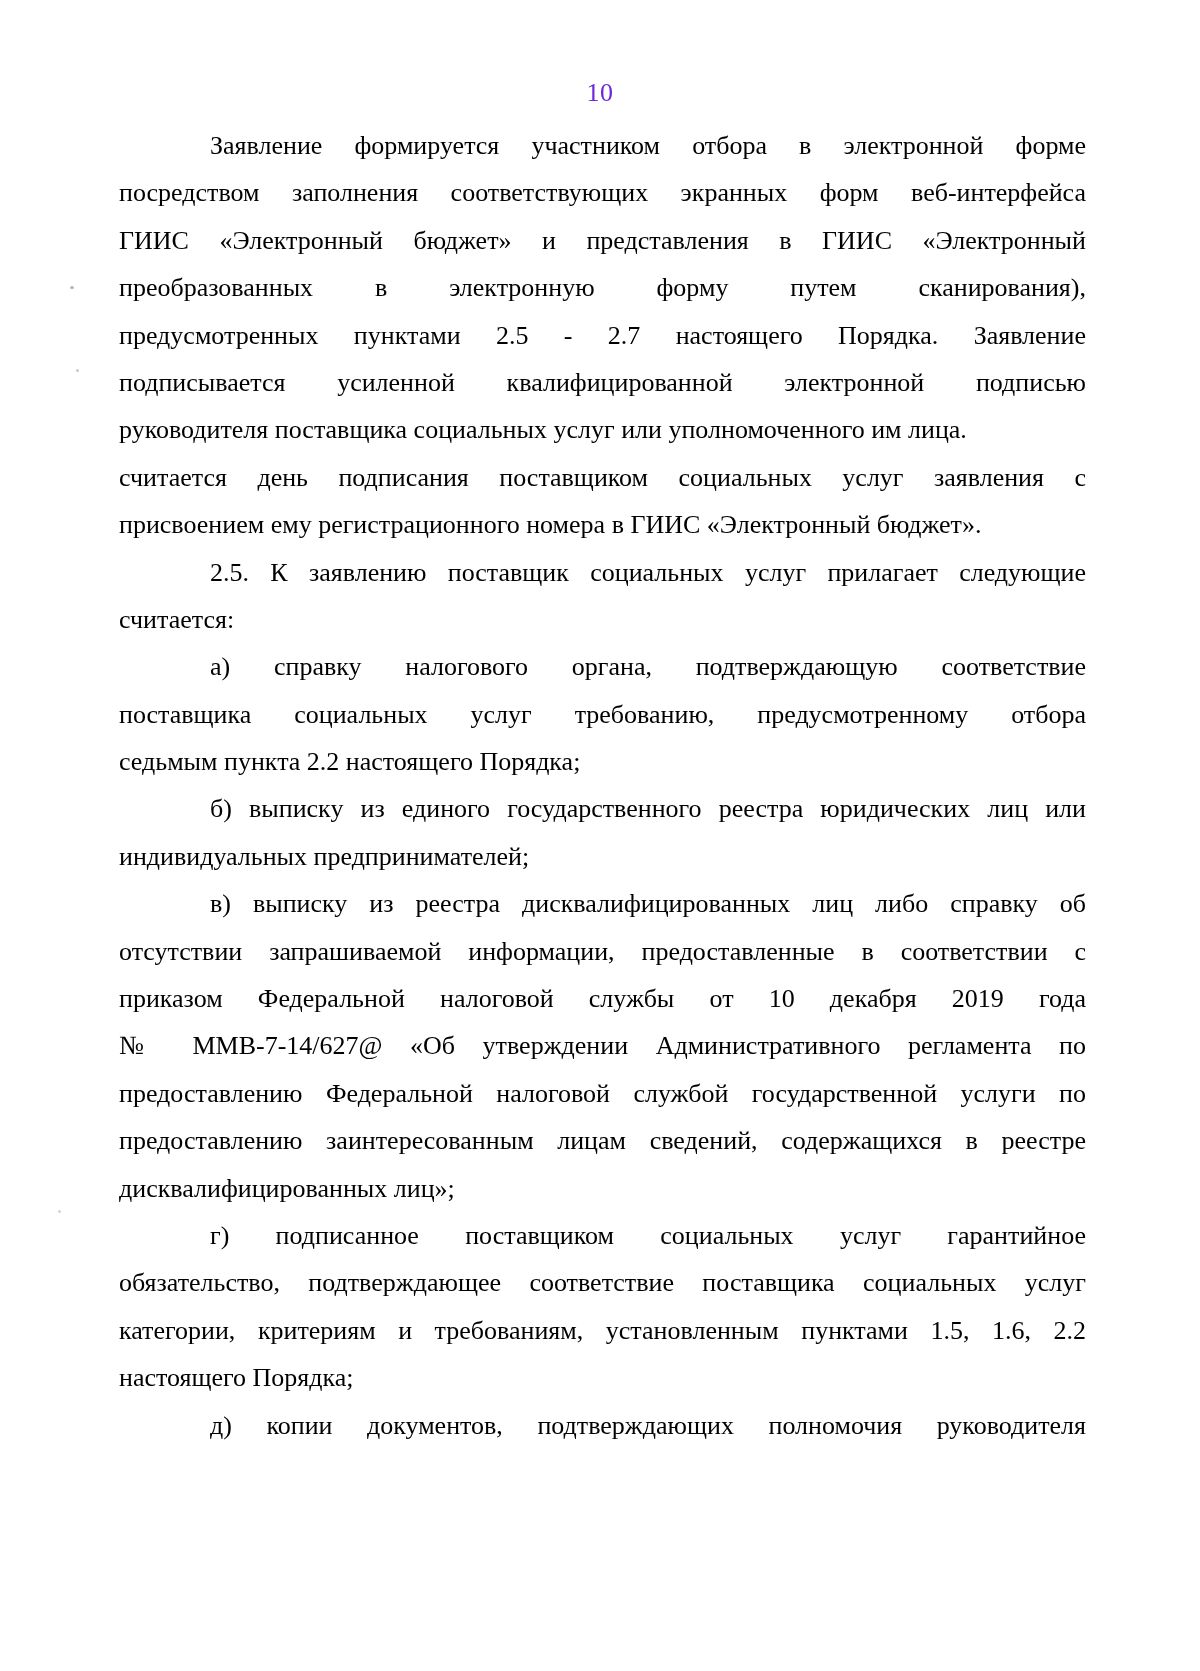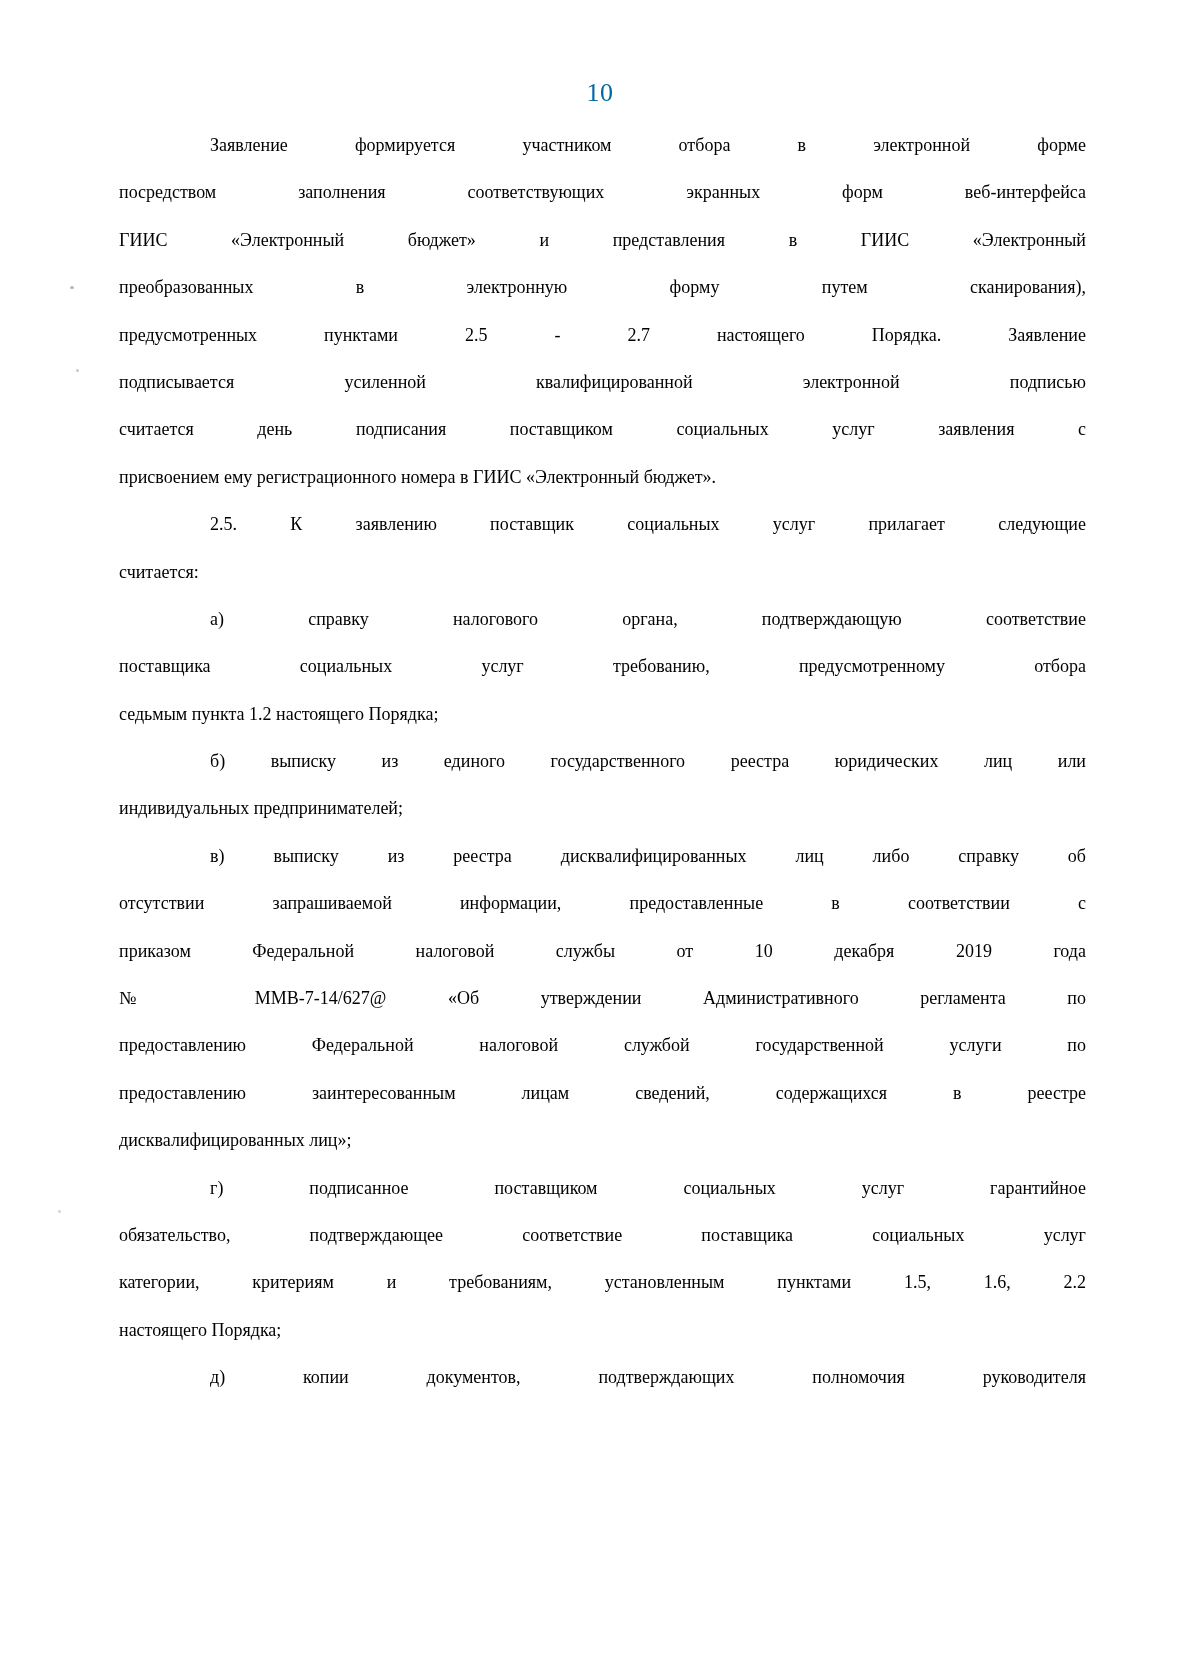--- a/index.html
+++ b/index.html
@@ -24,28 +24,28 @@
   }
   .page-number {
     position: absolute;
     top: 80px;
     left: 0;
     width: 1200px;
     text-align: center;
     font-size: 26px;
     line-height: 26px;
     letter-spacing: 0.5px;
-    color: #0369a1;
+    color: #6d28d9;
   }
   .content {
     position: absolute;
     left: 119px;
     top: 122px;
     width: 967px;
-    font-size: 18px;
+    font-size: 26px;
     line-height: 47.4px;
     color: #000;
   }
   .line {
     text-align: justify;
     text-align-last: justify;
     height: 47.4px;
     overflow: hidden;
   }
   .line.first {
@@ -74,30 +74,31 @@
   <div class="artifact dot-2"></div>
   <div class="artifact dot-3"></div>
 
   <div class="content">
     <div class="line first">Заявление формируется участником отбора в электронной форме</div>
     <div class="line">посредством заполнения соответствующих экранных форм веб-интерфейса</div>
     <div class="line">ГИИС «Электронный бюджет» и представления в ГИИС «Электронный</div>
     <div class="line">преобразованных в электронную форму путем сканирования),</div>
     <div class="line">предусмотренных пунктами 2.5 - 2.7 настоящего Порядка. Заявление</div>
     <div class="line">подписывается усиленной квалифицированной электронной подписью</div>
+    <div class="line last">руководителя поставщика социальных услуг или уполномоченного им лица.</div>
 
     <div class="line">считается день подписания поставщиком социальных услуг заявления с</div>
     <div class="line last">присвоением ему регистрационного номера в ГИИС «Электронный бюджет».</div>
 
     <div class="line first">2.5. К заявлению поставщик социальных услуг прилагает следующие</div>
     <div class="line last">считается:</div>
 
     <div class="line first">а) справку налогового органа, подтверждающую соответствие</div>
     <div class="line">поставщика социальных услуг требованию, предусмотренному отбора</div>
-    <div class="line last">седьмым пункта 1.2 настоящего Порядка;</div>
+    <div class="line last">седьмым пункта 2.2 настоящего Порядка;</div>
 
     <div class="line first">б) выписку из единого государственного реестра юридических лиц или</div>
     <div class="line last">индивидуальных предпринимателей;</div>
 
     <div class="line first">в) выписку из реестра дисквалифицированных лиц либо справку об</div>
     <div class="line">отсутствии запрашиваемой информации, предоставленные в соответствии с</div>
     <div class="line">приказом Федеральной налоговой службы от 10 декабря 2019 года</div>
     <div class="line">№ ММВ-7-14/627@ «Об утверждении Административного регламента по</div>
     <div class="line">предоставлению Федеральной налоговой службой государственной услуги по</div>
     <div class="line">предоставлению заинтересованным лицам сведений, содержащихся в реестре</div>

